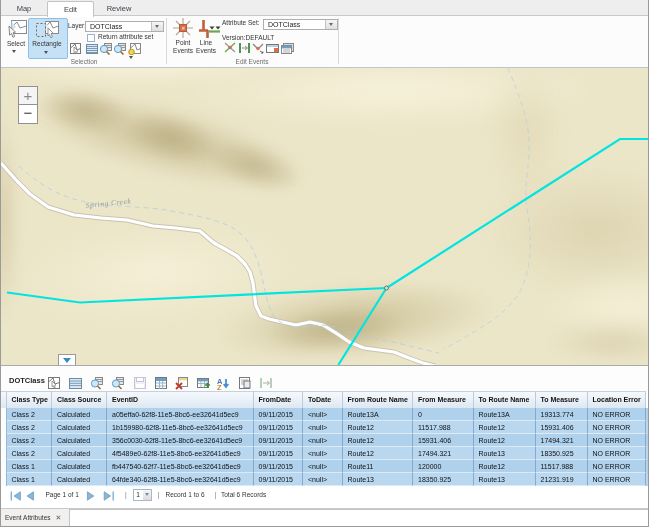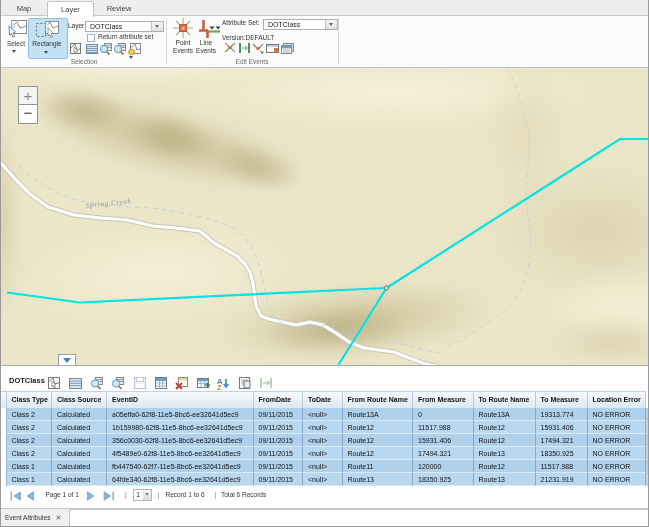--- a/index.html
+++ b/index.html
@@ -34,21 +34,21 @@
 
 #bbar{left:0;top:508px;width:647px;height:19px;background:#f1f0ee;border-top:1px solid #c9c9c9;}
 </style>
 </head>
 <body>
 <div id="app">
 
 <div class="abs" id="tabstrip"></div>
 <div class="abs ribtab" style="left:8px;width:30px;">Map</div>
 <div class="abs" id="tab-edit">
-      <div style="font-size:7.5px;color:#3a3f47;text-align:center;line-height:15px;">Layer</div>
+      <div style="font-size:7.5px;color:#3a3f47;text-align:center;line-height:15px;">Edit</div>
     </div>
 <div class="abs ribtab" style="left:98px;width:40px;">Review</div>
 
 <div class="abs" id="ribbon"></div>
 <div class="abs" id="ribbon-content" style="left:0;top:15px;width:647px;height:52px;">
 
   <svg class="abs" style="left:5px;top:4px;" width="22" height="22" viewBox="0 0 22 22">
     <rect x="5.5" y="1.5" width="15" height="13" fill="#fff" stroke="#8a8a8a"></rect>
     <path d="M5.5 8 L11 3 L14 9 L20.5 7" fill="none" stroke="#8a8a8a"></path>
     <path d="M5.5 2 L10 8 L5.5 12 Z" fill="#cfe4f3" stroke="none"></path>

